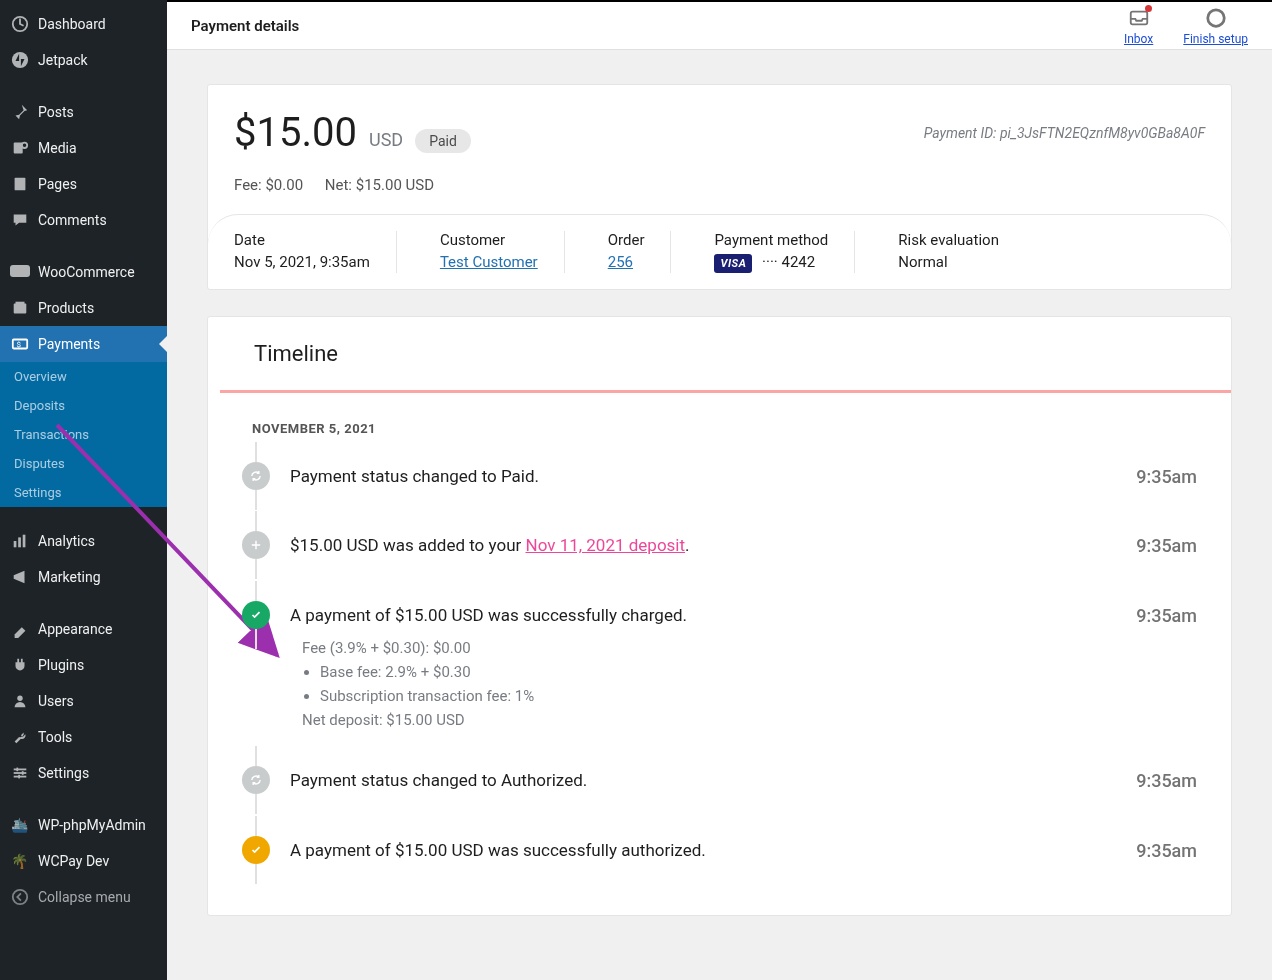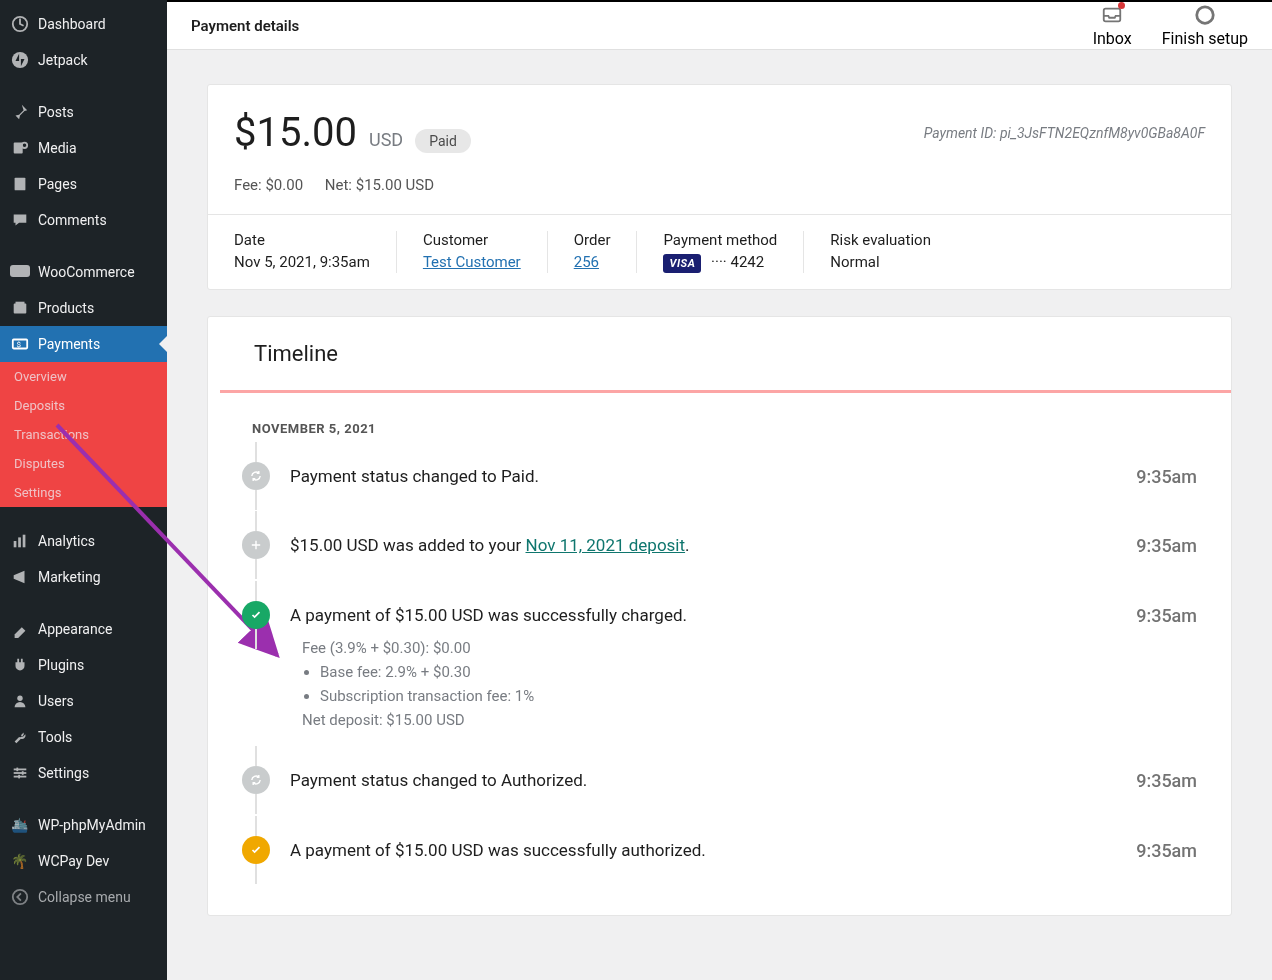--- a/index.html
+++ b/index.html
@@ -35,21 +35,21 @@
   }
   .sidebar-item.active::after {
     content: "";
     position: absolute;
     right: 0; top: 50%;
     transform: translateY(-50%);
     border: 8px solid transparent;
     border-right-color: #f0f0f1;
   }
   .sidebar-subitem {
-    background: #ef4444;
+    background: #0369a1;
     padding: 7px 14px;
     font-size: 13px;
     color: rgba(240,246,252,.7);
   }
   .sidebar-icon { width: 20px; height: 20px; display: inline-flex; align-items:center; justify-content:center; opacity:.7; }
   .sidebar-item.active .sidebar-icon { opacity: 1; }
   .sidebar-sep { height: 16px; }
 
   
   .main { flex: 1; display: flex; flex-direction: column; background:#f0f0f1; border-top: 2px solid #000; }
@@ -57,21 +57,21 @@
     background: #fff;
     border-bottom: 1px solid #e0e0e0;
     padding: 0 24px;
     height: 48px;
     display: flex;
     align-items: center;
     justify-content: space-between;
   }
   .page-title { font-size: 15px; font-weight: 600; color:#1e1e1e; }
   .topbar-actions { display:flex; gap:30px; align-items:center; }
-  .topbar-action { text-align:center; font-size:16px; color:#000000; cursor:pointer; }
+  .topbar-action { text-align:center; font-size:12px; color:#1d4ed8; cursor:pointer;text-decoration:underline; }
   .topbar-action .ticon { width:24px; height:24px; margin:0 auto 2px; position:relative; display:flex; align-items:center; justify-content:center; }
   .dot { position:absolute; top:-1px; right:-1px; width:7px; height:7px; border-radius:50%; background:#d63638; }
 
   .content { padding: 34px 40px; }
 
   .card {
     background:#fff;
     border:1px solid #e5e5e5;
     border-radius:3px;
     margin-bottom: 26px;
@@ -82,22 +82,23 @@
   .currency { font-size: 18px; color:#787c82; }
   .pill { background:#e7e7e7; color:#4b4b4b; border-radius:14px; padding:4px 14px; font-size:14px; }
   .feeline { padding:0 26px 20px; font-size:15px; color:#555; }
   .feeline span { margin-right: 18px; }
   .payment-id { font-size: 14px; color:#787c82;font-style:italic; }
 
   .summary-grid {
     display:flex;
     border-top:1px solid #e5e5e5;
     padding: 16px 26px;
-    gap: 0;
+    gap: 17px;
     font-size:15px;
+    border-radius:30px;
   }
   .summary-col { padding: 0 26px 0 0; border-right:1px solid #e5e5e5; margin-right:26px; }
   .summary-col:last-child { border-right:none; margin-right:0; }
   .summary-col .lbl { color:#1e1e1e; margin-bottom:4px; }
   .summary-col .val { color:#1e1e1e; }
   .summary-col .val a { color:#2271b1; text-decoration:underline; }
   .visa { display:inline-block; background:#1a1f71; color:#fff; font-weight:700; font-style:italic; font-size:11px; padding:3px 6px; border-radius:3px; letter-spacing:.5px; vertical-align:middle; margin-right:6px; }
 
   
   .timeline-card { padding: 0; }
@@ -107,21 +108,21 @@
   .tl-item { display:flex; align-items:flex-start; gap:20px; position:relative; }
   .tl-rail { width:28px; display:flex; flex-direction:column; align-items:center; flex-shrink:0; }
   .tl-line { width:2px; background:#e0e0e0; flex:1; min-height:20px; }
   .tl-dot { width:28px; height:28px; border-radius:50%; display:flex; align-items:center; justify-content:center; flex-shrink:0; }
   .tl-dot.gray { background:#c9cccd; color:#fff; }
   .tl-dot.green { background:#18a866; color:#fff; }
   .tl-dot.yellow { background:#f0a800; color:#fff; }
   .tl-content { flex:1; padding: 0 0 0 0; }
   .tl-row { display:flex; justify-content:space-between; align-items:center; padding:0; }
   .tl-text { font-size:17px; color:#1e1e1e; line-height:1.5; }
-  .tl-text a { color:#0f766e; text-decoration:underline; }
+  .tl-text a { color:#ec4899; text-decoration:underline; }
   .tl-time { font-size:18px; color:#737373; font-weight:500; }
   .tl-sub { color:#787c82; font-size:15px; line-height:1.6; margin-top:8px; padding-left:12px; }
   .tl-sub li { margin-left: 18px; }
 
   
   .arrow-overlay { position:absolute; pointer-events:none; }
 
   a { cursor:pointer; }
 </style>
 </head>

